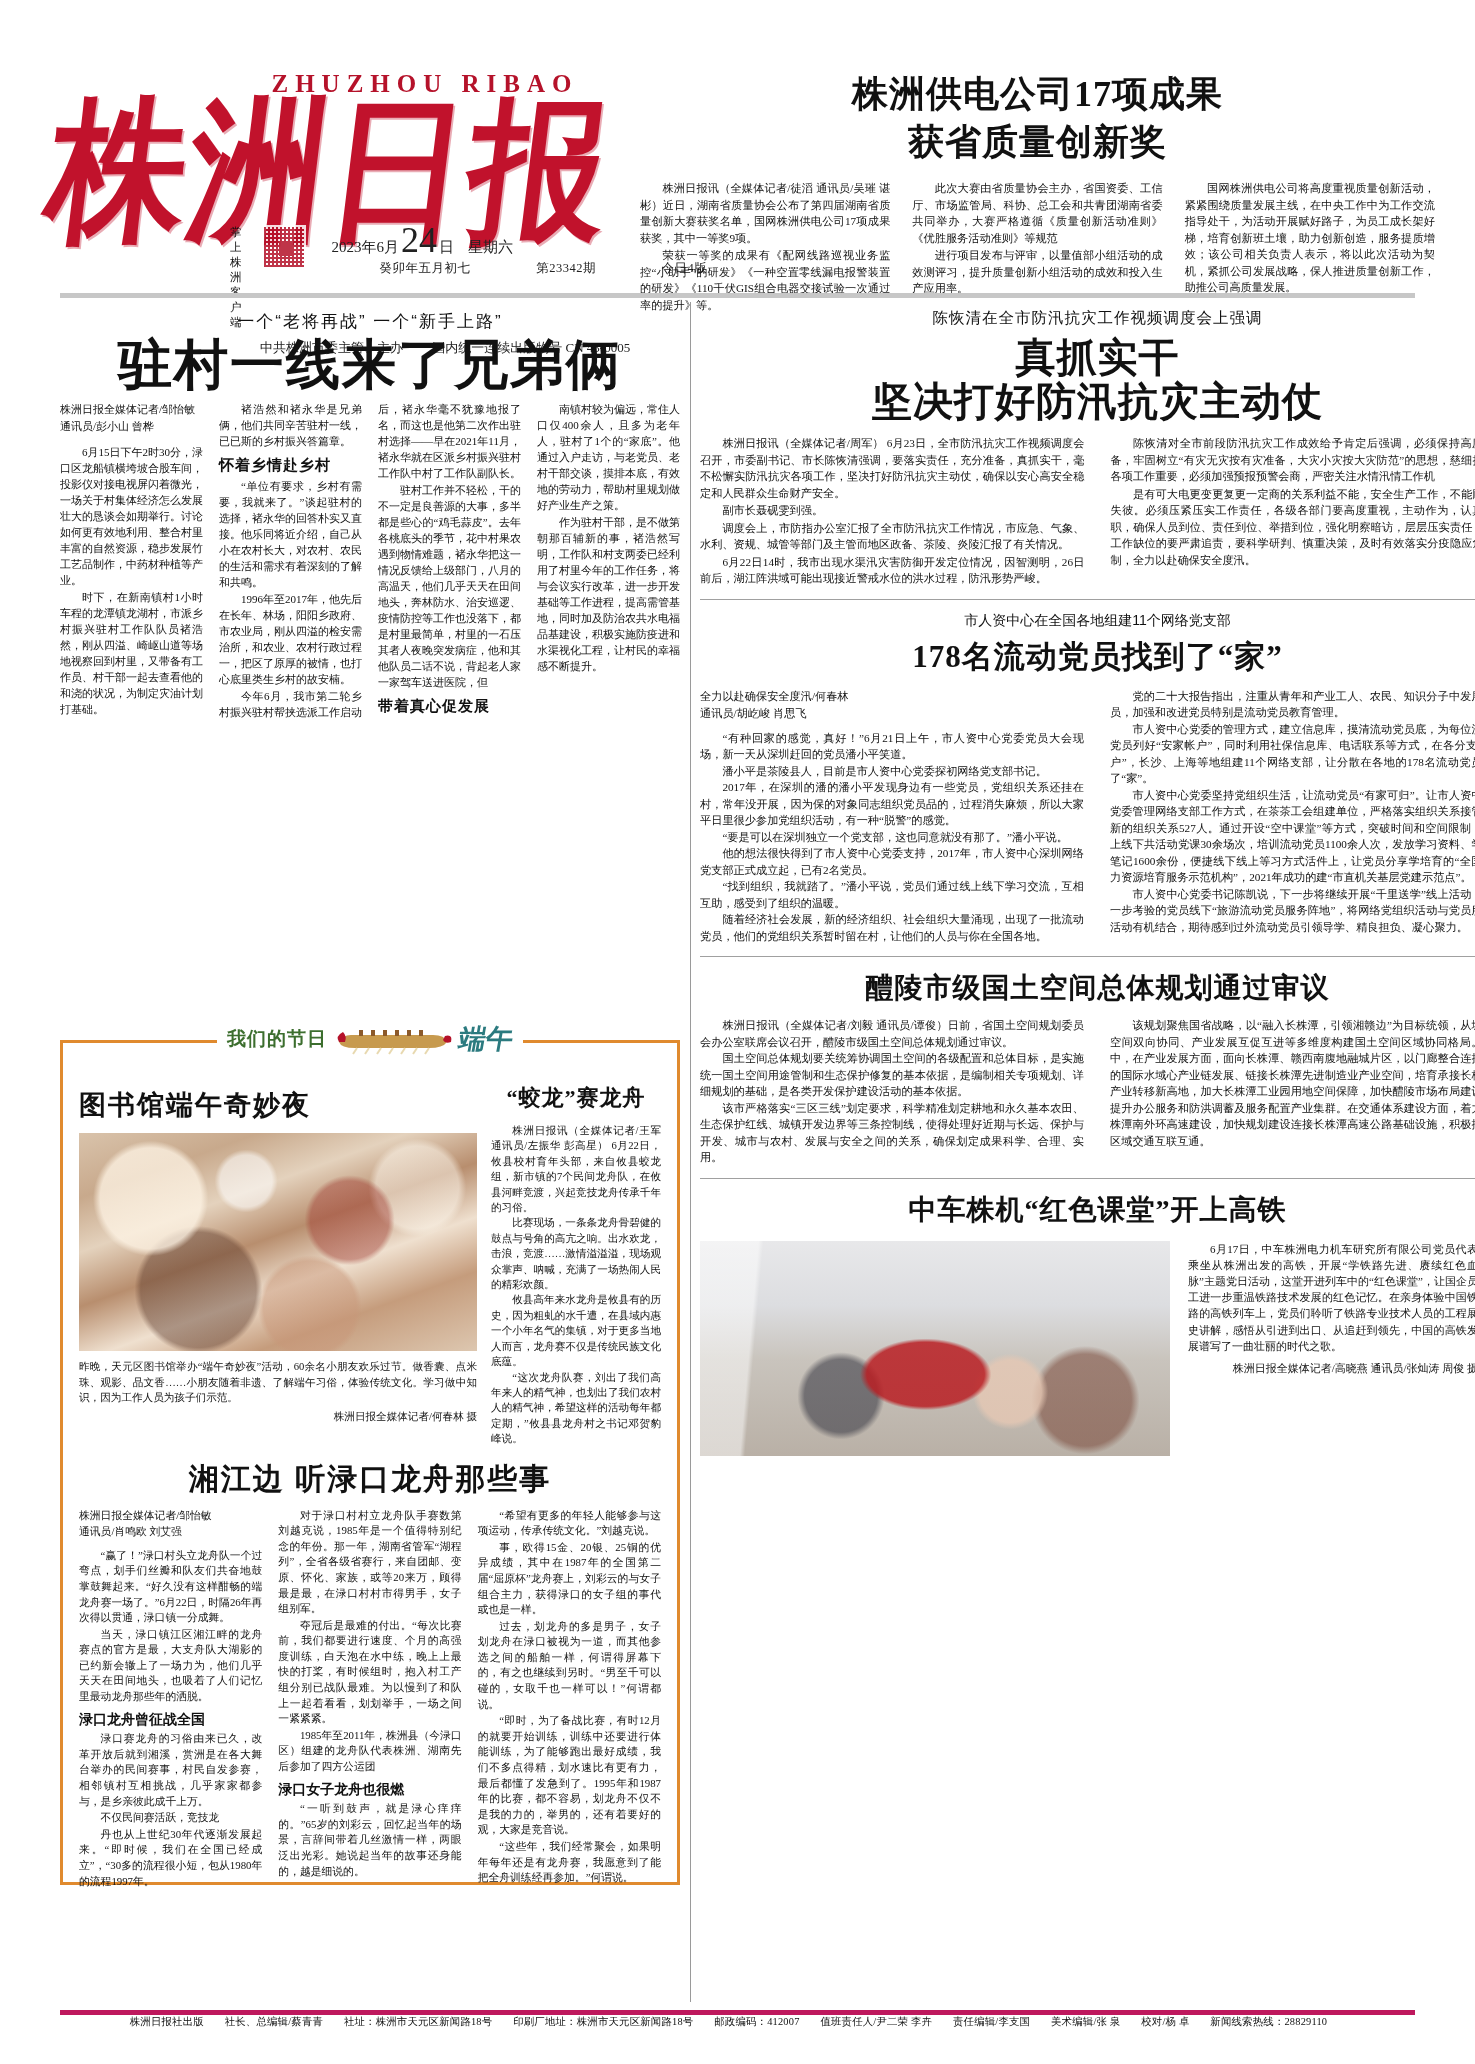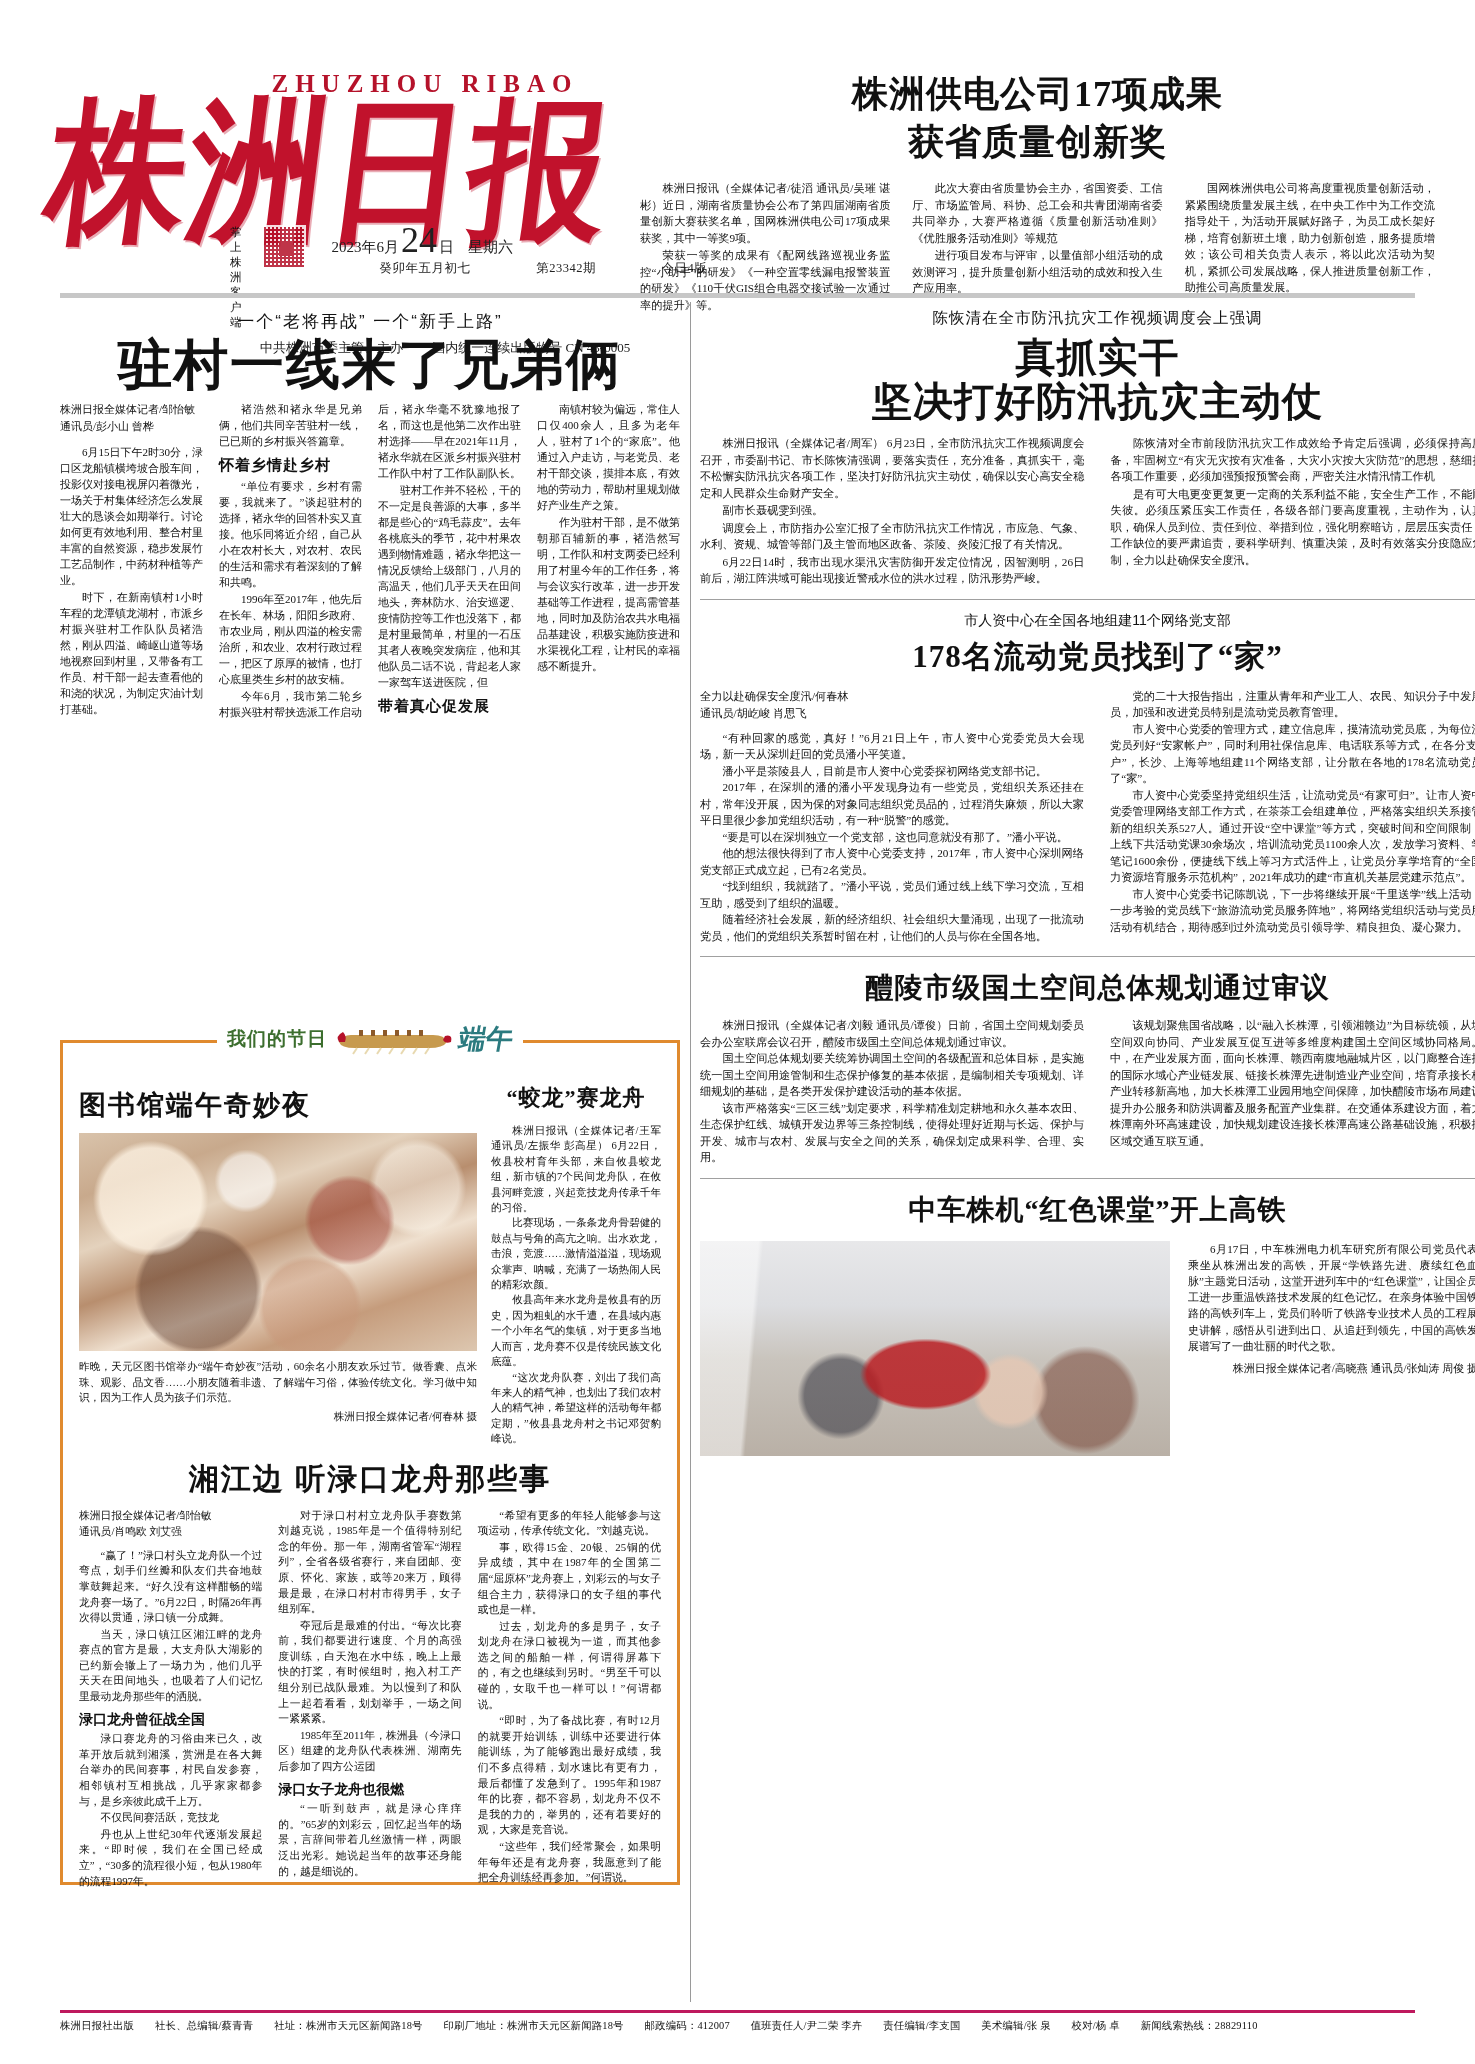--- a/index.html
+++ b/index.html
@@ -157,22 +157,22 @@
       linear-gradient(95deg, rgba(255,255,255,.5) 0 12%, transparent 13%),
       radial-gradient(ellipse at 48% 62%, rgba(185,30,35,.85) 0 17%, transparent 19%),
       radial-gradient(circle at 30% 72%, rgba(60,60,70,.6) 0 10%, transparent 12%),
       radial-gradient(circle at 66% 70%, rgba(230,200,180,.8) 0 9%, transparent 11%),
       radial-gradient(circle at 82% 74%, rgba(120,70,55,.55) 0 11%, transparent 13%);
   }
 
   
   .footer {
     position: absolute; left: 60px; top: 2010px; width: 1355px;
-    border-top: 3px solid #be185d; padding-top: 6px;
-    font-size: 10.4px; letter-spacing: .2px;
+    border-top: 5px solid #be185d; 
+    font-size: 10.4px; text-align: center; letter-spacing: .2px;
   }
   .footer span { margin-right: 18px; }
 
   .vr { position:absolute; background:#9a9a9a; width:1px; }
 </style>
 </head>
 <body>
 
 <div class="page">
 

